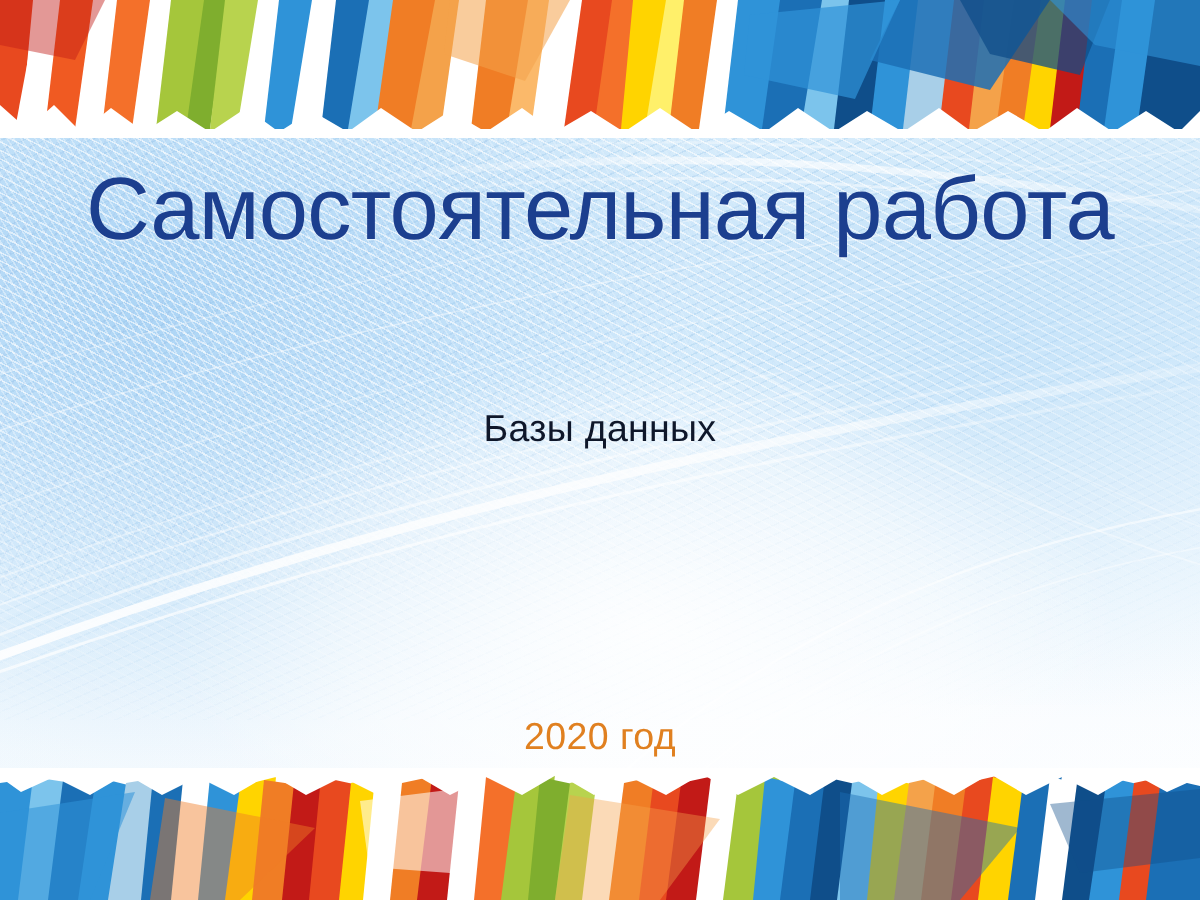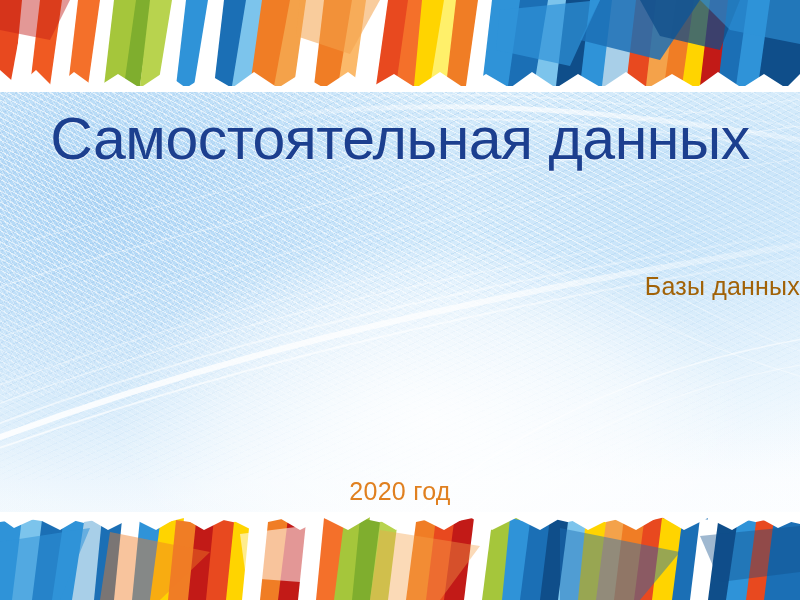--- a/index.html
+++ b/index.html
@@ -155,24 +155,24 @@
     color: #1c3f8f;
     letter-spacing: -0.5px;
     white-space: nowrap;
     text-shadow: 0 1px 1px rgba(255,255,255,0.75);
   }
   .subtitle {
     position: absolute;
     left: 0;
     right: 0;
     top: 272px;
-    text-align: right;
+    text-align: center;
     font-size: 25px;
     font-weight: 400;
-    color: #a16207;
+    color: #0f172a;
     letter-spacing: 0.2px;
   }
   .year {
     position: absolute;
     left: 0;
     right: 0;
     top: 477px;
     text-align: center;
     font-size: 25px;
     font-weight: 400;
@@ -342,17 +342,17 @@
         <polygon points="560,16 680,40 640,88 560,88" fill="#1b6fb5" opacity="0.45"></polygon>
         <polygon points="700,24 800,14 800,60 720,70" fill="#0f4e8a" opacity="0.40"></polygon>
         <polygon points="240,22 320,12 300,70 246,66" fill="#ffffff" opacity="0.55"></polygon>
       </g>
 
       <polygon points="0,0 800,0 800,6 778,16 756,4 732,18 708,6 684,18 660,4 636,18 612,6 588,18 564,4 540,18 516,6 492,18 468,4 444,18 420,6 396,18 372,4 348,18 324,6 300,18 276,4 252,18 228,6 204,18 180,4 156,18 132,6 108,18 84,4 60,18 36,6 14,16 0,6" fill="#ffffff"></polygon>
       <rect x="0" y="0" width="800" height="5" fill="#ffffff"></rect>
     </svg>
   </div>
 
-  <div class="title">Самостоятельная данных</div>
+  <div class="title">Самостоятельная работа</div>
   <div class="subtitle">Базы данных</div>
   <div class="year">2020 год</div>
 
 </div>
 
 </body></html>

